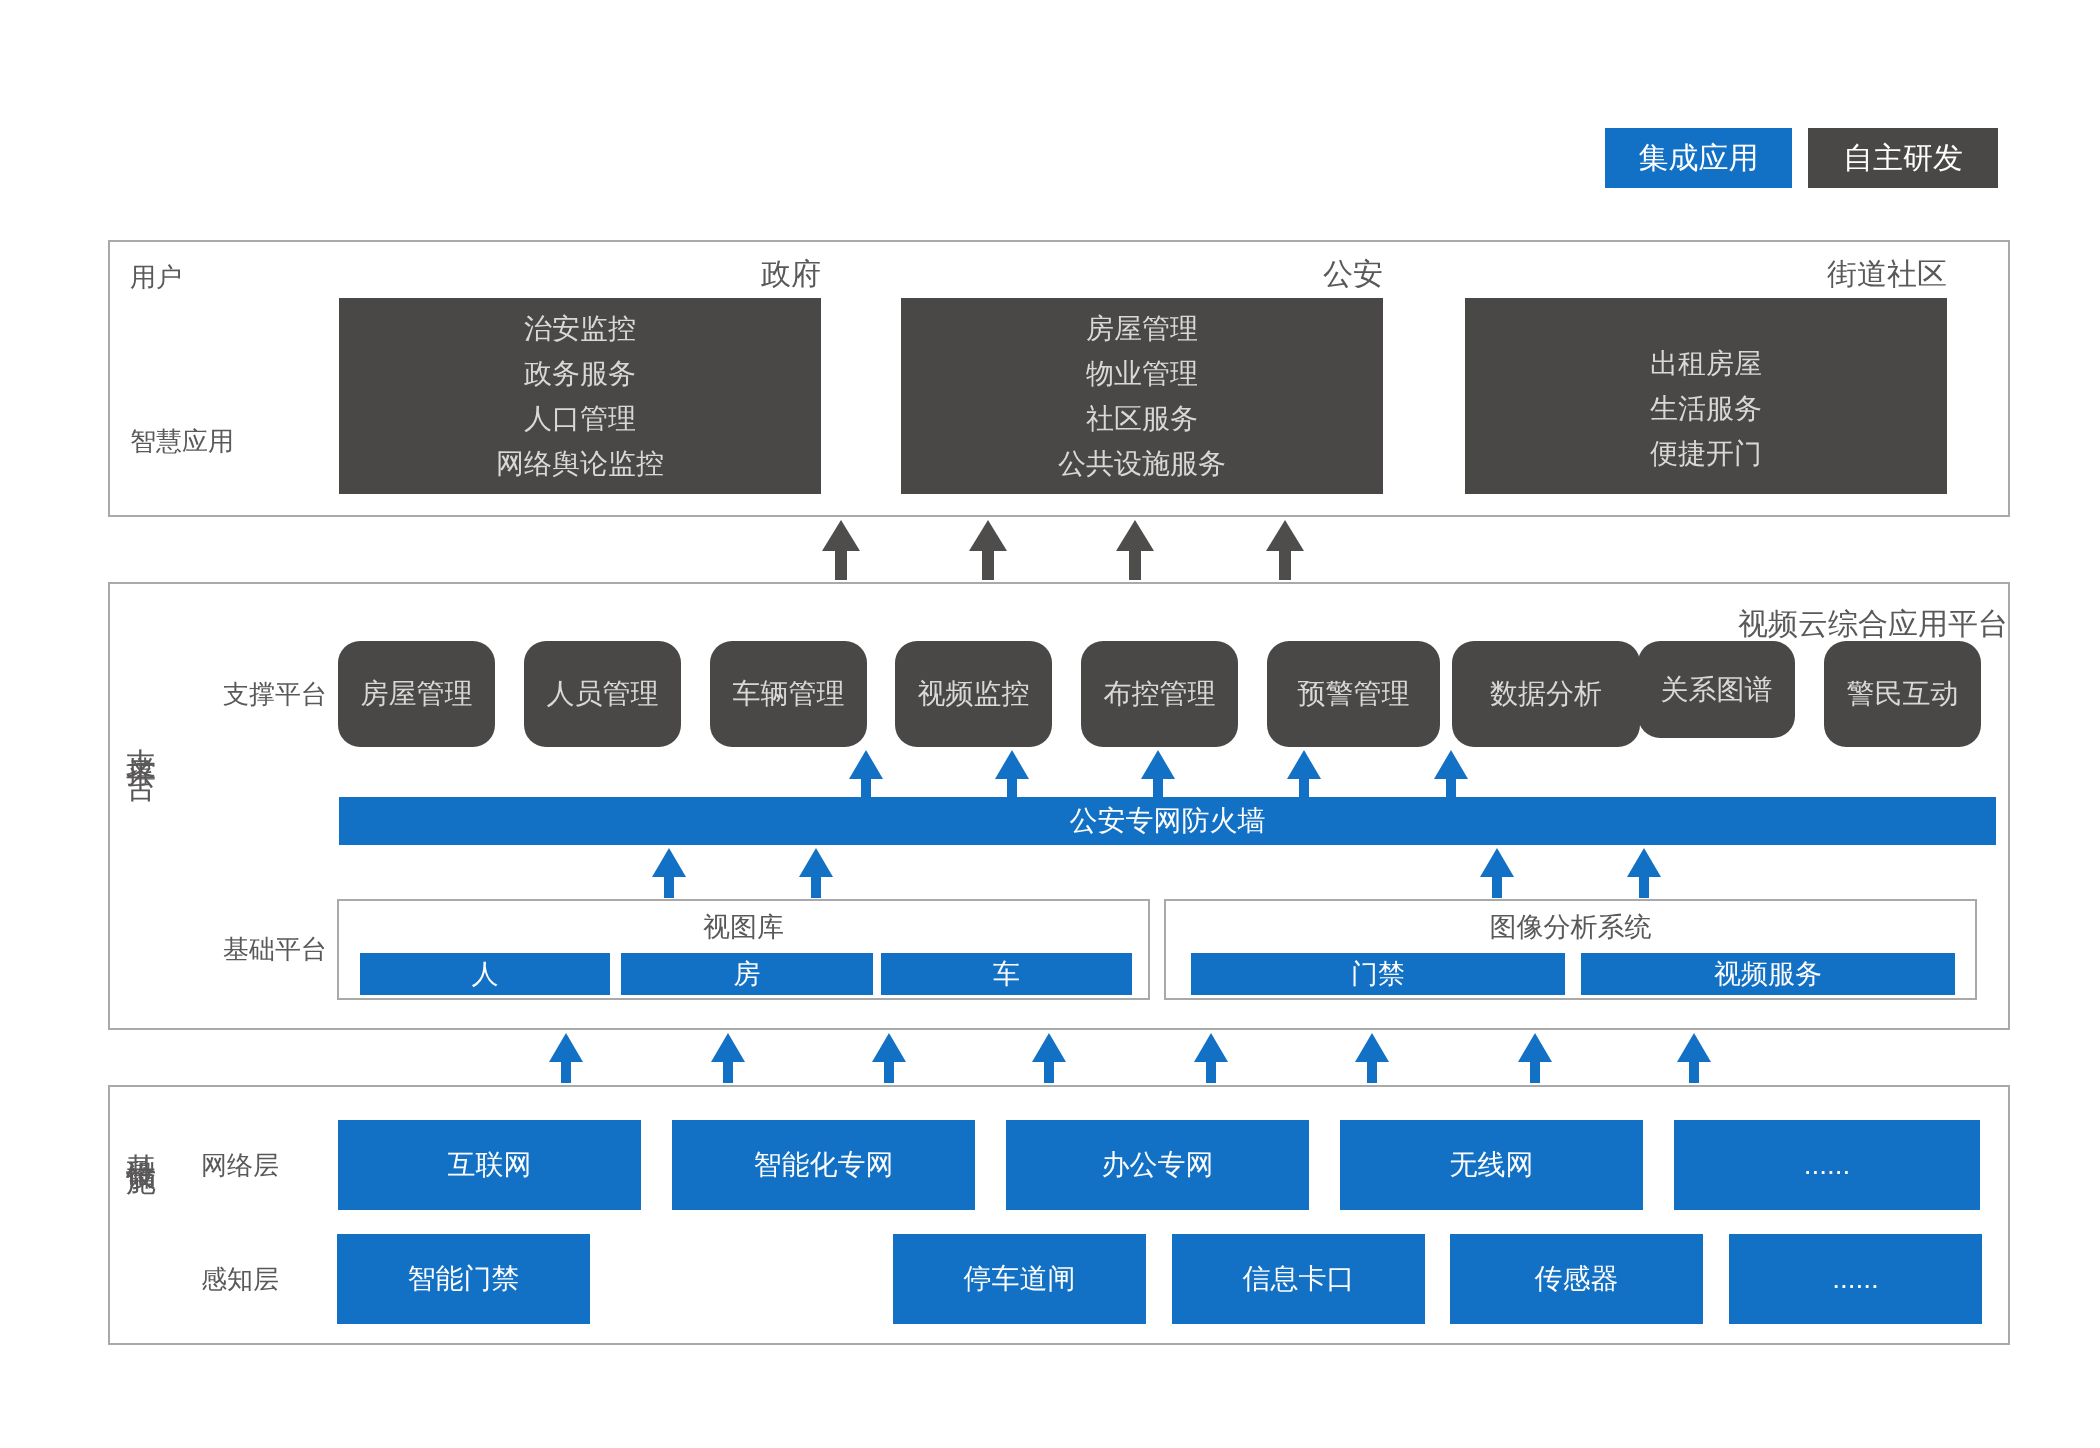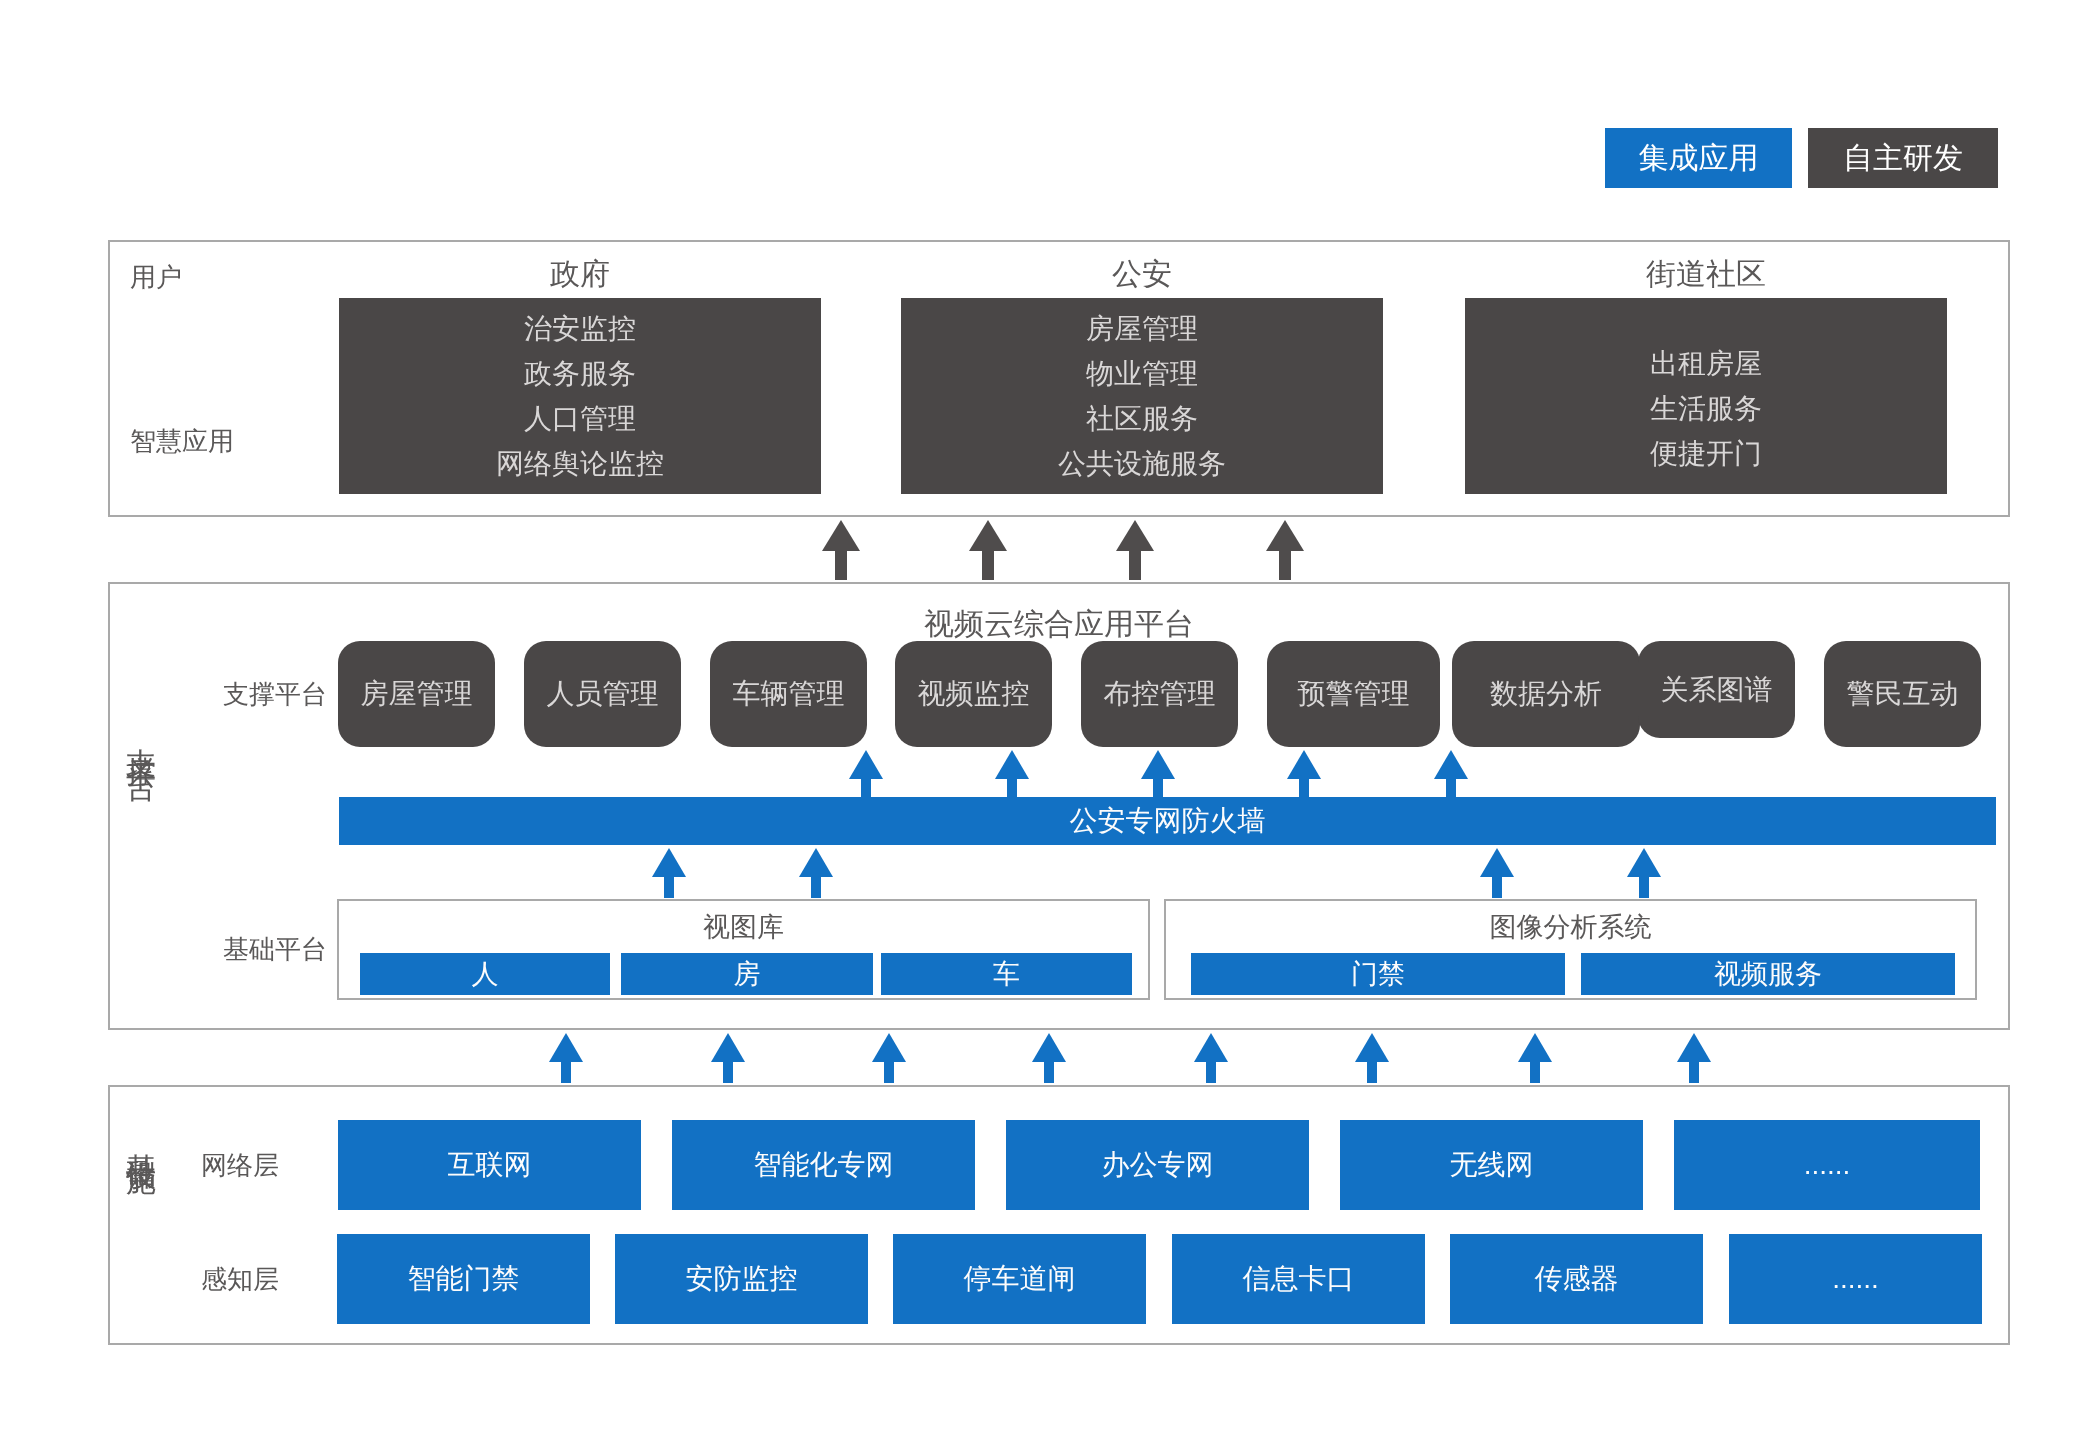--- a/index.html
+++ b/index.html
@@ -10,21 +10,21 @@
     --boxtext:#d9d7d7;
   }
   html,body{margin:0;padding:0;background:#fff;}
   #canvas{
     position:relative;width:2100px;height:1448px;background:#ffffff;overflow:hidden;
     font-family:"Liberation Sans","DejaVu Sans",sans-serif;
   }
   .sec{position:absolute;border:2px solid var(--border);background:#fff;box-sizing:border-box;}
   .lbl{position:absolute;color:var(--label);font-size:26px;line-height:34px;white-space:nowrap;}
   .vlbl{position:absolute;color:var(--label);font-size:30px;writing-mode:vertical-rl;letter-spacing:8px;white-space:nowrap;}
-  .hdr{position:absolute;color:var(--label);font-size:30px;text-align:center;}
+  .hdr{position:absolute;color:var(--label);font-size:30px;text-align:right;}
   .darkbox{position:absolute;background:var(--dark);display:flex;flex-direction:column;justify-content:center;align-items:center;}
   .darkbox .line{color:var(--boxtext);font-size:28px;line-height:45px;white-space:nowrap;}
   .module{position:absolute;background:var(--dark);border-radius:22px;display:flex;align-items:center;justify-content:center;color:var(--boxtext);font-size:28px;white-space:nowrap;}
   .bluebar{position:absolute;background:var(--blue);display:flex;align-items:center;justify-content:center;color:#fcfcfc;font-size:28px;white-space:nowrap;}
   .legend-btn{position:absolute;display:flex;align-items:center;justify-content:center;color:#fff;font-size:30px;}
   .group{position:absolute;border:2px solid var(--border);box-sizing:border-box;background:#fff;}
   .group .gtitle{position:absolute;left:0;right:0;top:8px;text-align:center;color:var(--label);font-size:27px;}
   .group .gbar{position:absolute;top:52px;height:42px;background:var(--blue);display:flex;align-items:center;justify-content:center;color:#fcfcfc;font-size:27px;}
   .arrow{position:absolute;display:flex;flex-direction:column;align-items:center;}
   .arrow .head{width:0;height:0;border-left:17px solid transparent;border-right:17px solid transparent;border-bottom:29px solid var(--c);}
@@ -195,20 +195,19 @@
 
     <div class="lbl" style="left:91px;top:61px;width:122px;text-align:left;">网络层</div>
     <div class="bluebar" style="left:228px;top:33px;width:303px;height:90px;">互联网</div>
     <div class="bluebar" style="left:562px;top:33px;width:303px;height:90px;">智能化专网</div>
     <div class="bluebar" style="left:896px;top:33px;width:303px;height:90px;">办公专网</div>
     <div class="bluebar" style="left:1230px;top:33px;width:303px;height:90px;">无线网</div>
     <div class="bluebar" style="left:1564px;top:33px;width:306px;height:90px;">......</div>
 
     <div class="lbl" style="left:91px;top:175px;width:122px;text-align:left;">感知层</div>
     <div class="bluebar" style="left:227px;top:147px;width:253px;height:90px;">智能门禁</div>
-    <div class="bluebar" style="left:505px;top:147px;width:253px;height:90px;">安防监控</div>
     <div class="bluebar" style="left:783px;top:147px;width:253px;height:90px;">停车道闸</div>
     <div class="bluebar" style="left:1062px;top:147px;width:253px;height:90px;">信息卡口</div>
     <div class="bluebar" style="left:1340px;top:147px;width:253px;height:90px;">传感器</div>
     <div class="bluebar" style="left:1619px;top:147px;width:253px;height:90px;">......</div>
   </div>
 
 </div>
 
 </body></html>

